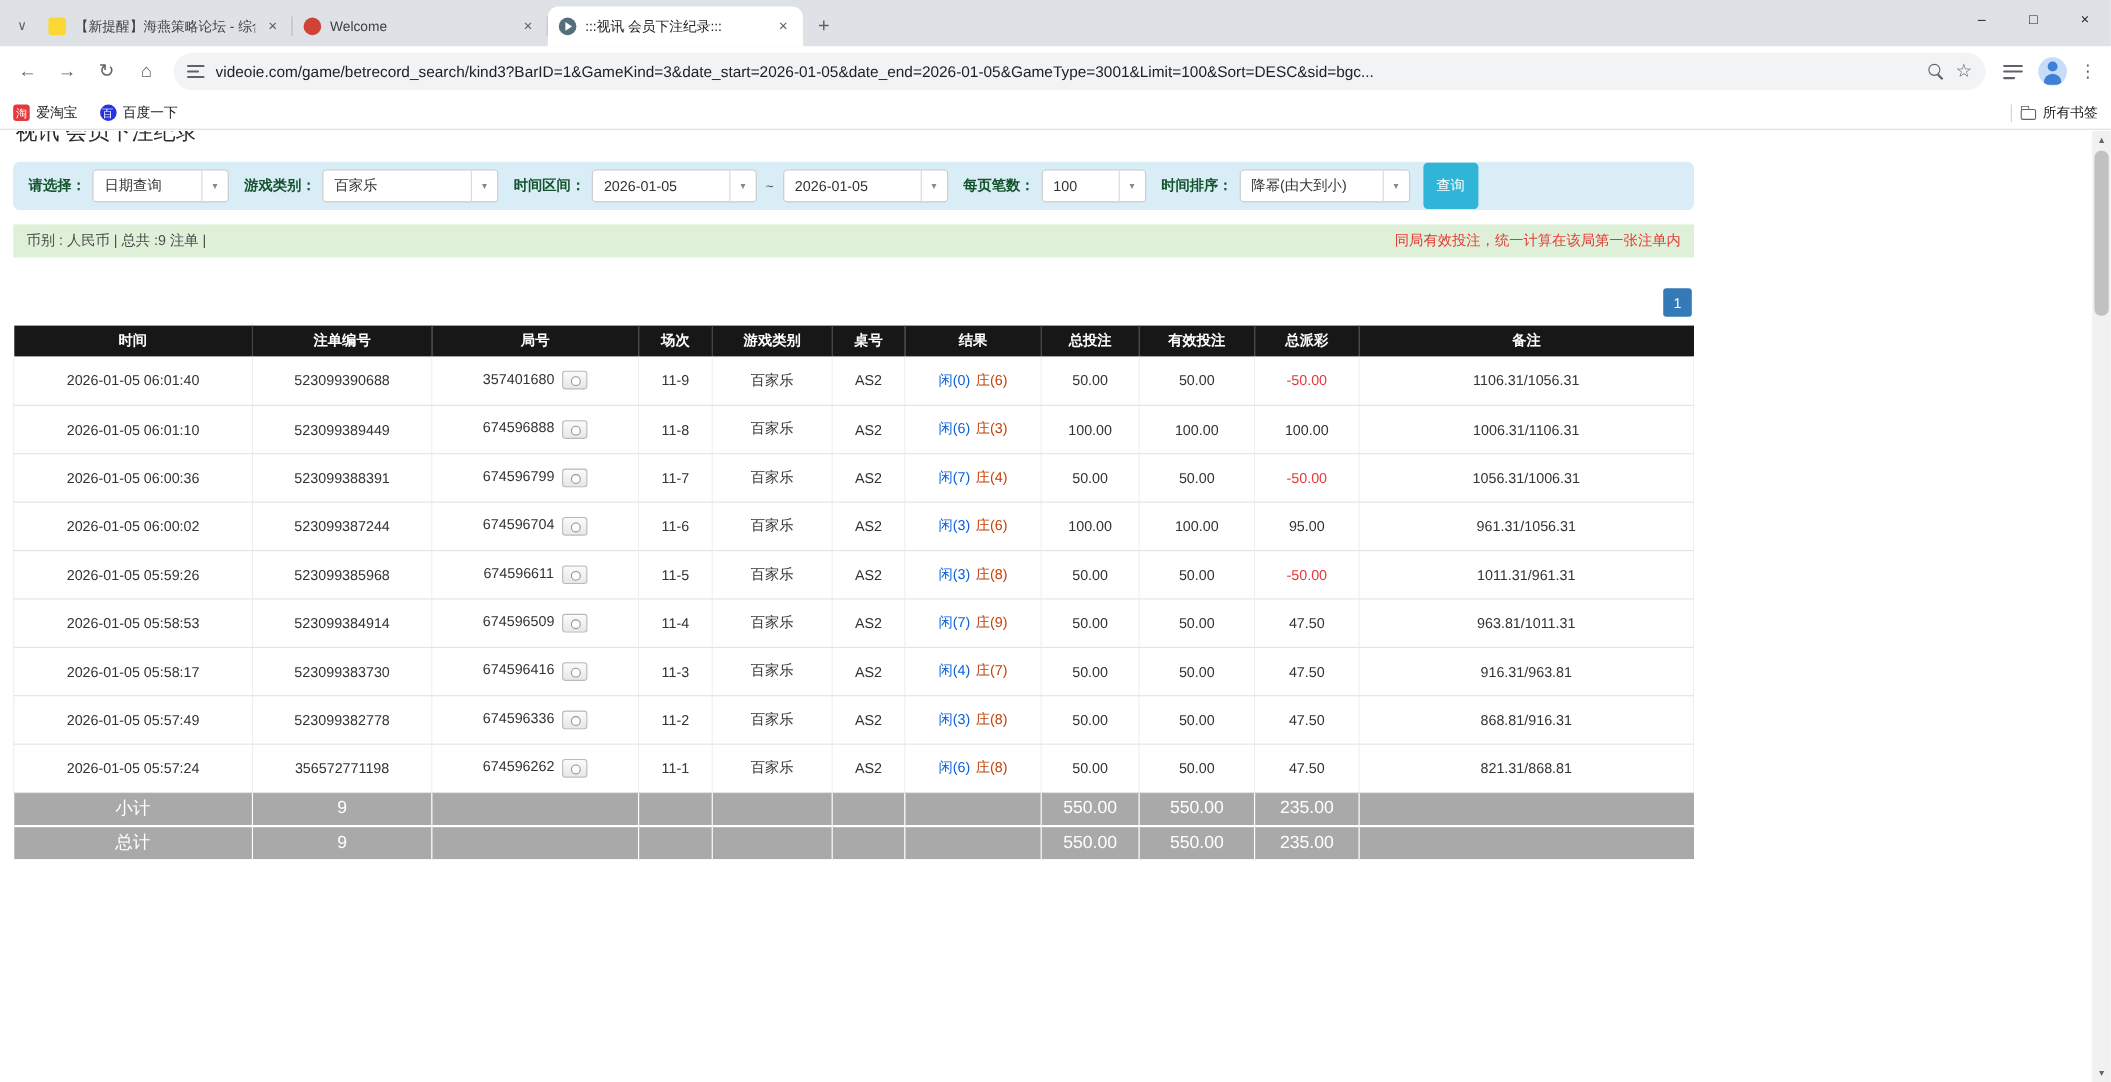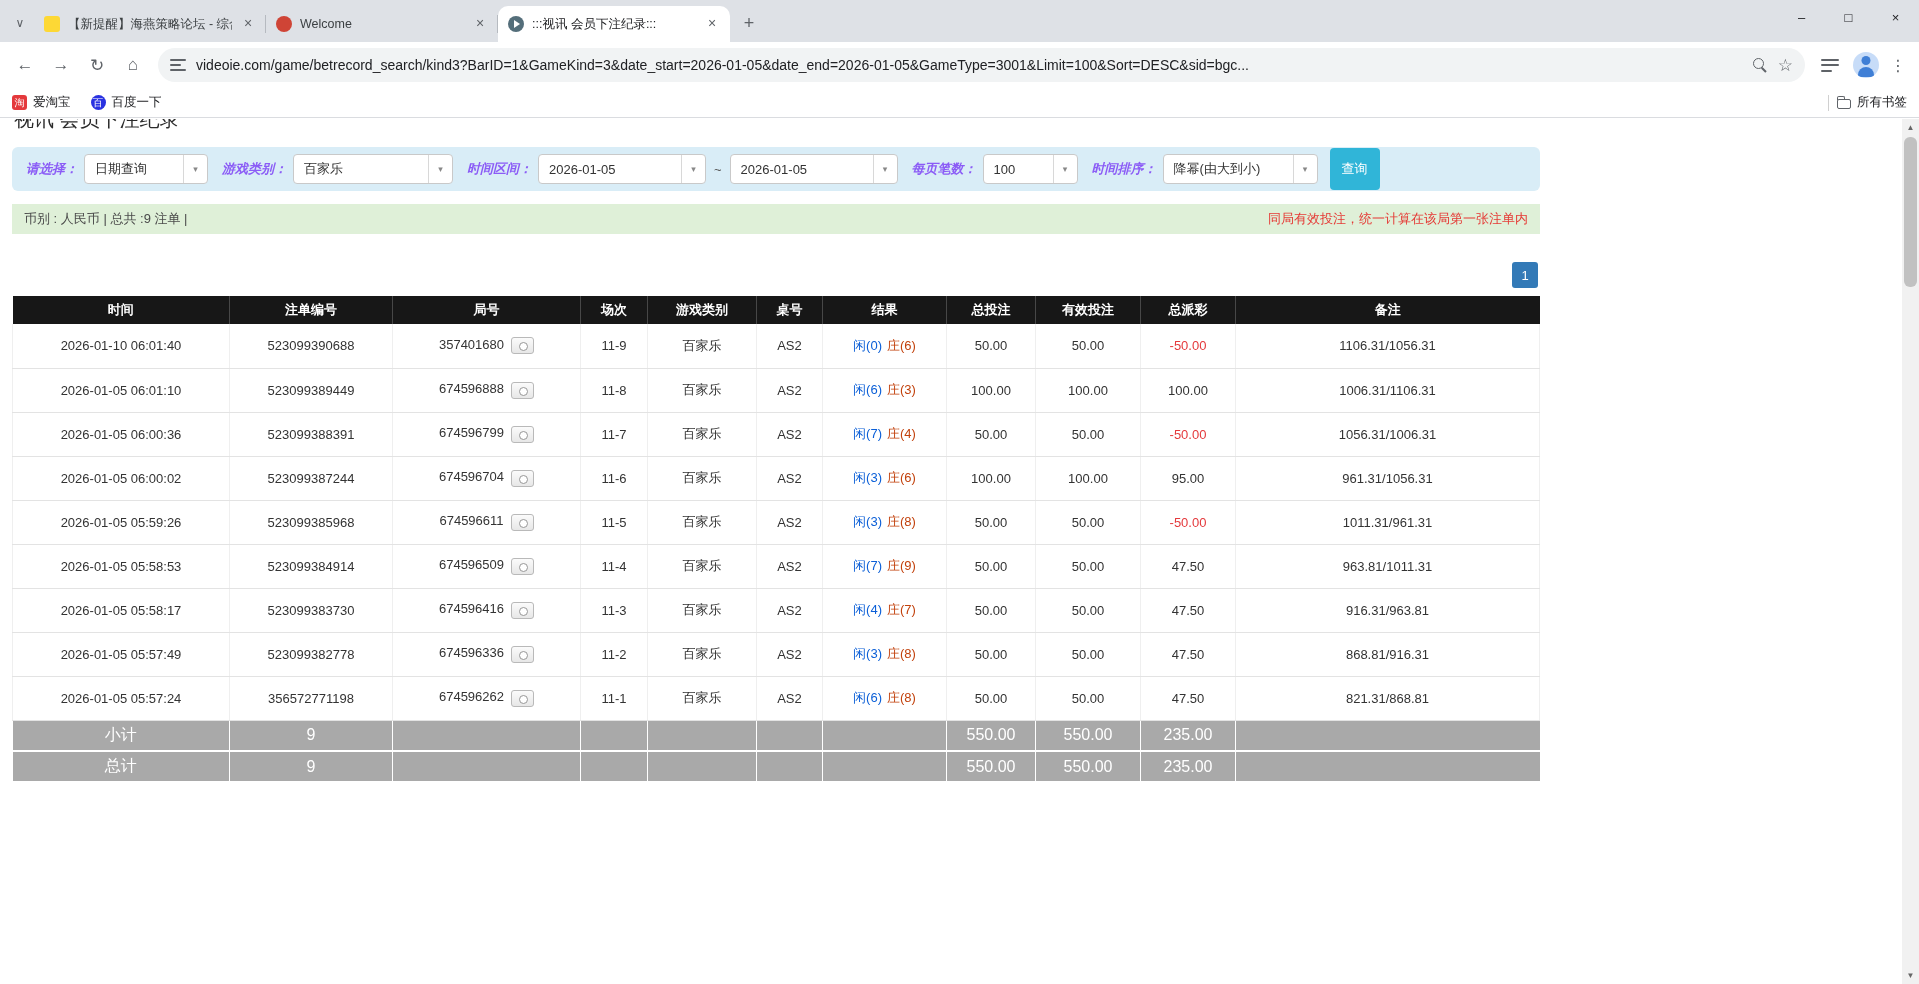--- a/index.html
+++ b/index.html
@@ -118,34 +118,34 @@
     position: absolute; top: 119px; left: 0; right: 17px; bottom: 0;
     background: #fff; overflow: hidden;
   }
   .main { width: 1528px; margin-left: 12px; }
   .page-title { font-size: 20px; color: #2b2b2b; margin: -13px 0 14px 2px; white-space: nowrap; }
 
   .filterbar {
     background: #d9edf7; border-radius: 6px; padding: 7px 14px; display: flex;
     align-items: center; height: 44px;
   }
-  .flabel { color: #8b5cf6; font-weight: bold; font-size: 13px; white-space: nowrap; margin-right: 6px; font-style: italic; }
+  .flabel { color: #14532d; font-weight: bold; font-size: 13px; white-space: nowrap; margin-right: 6px; }
   .flabel:not(:first-child) { margin-left: 14px; }
   .select {
     background: #ffffff; border: 1px solid #c9c9c9; border-radius: 4px; height: 30px;
     display: flex; align-items: center; font-size: 13px; color: #333; cursor: pointer;
   }
   .select .val { padding: 0 10px; flex: 1; white-space: nowrap; overflow: hidden; }
   .select .caret {
     width: 24px; align-self: stretch; border-left: 1px solid #d8d8d8; color: #888;
     display: flex; align-items: center; justify-content: center; font-size: 9px;
   }
   .w-select { width: 124px; }
   .w-game { width: 160px; }
-  .w-date { width: 168px; }
+  .w-date { width: 150px; }
   .w-per { width: 95px; }
   .w-sort { width: 155px; }
   .tilde { margin: 0 8px; color: #555; font-size: 13px; }
   .search-btn {
     background: #30b5d8; color: #fff; border: none; border-radius: 4px; height: 42px;
     padding: 0 12px; font-size: 13px; margin-left: 12px; cursor: pointer;
     font-family: inherit;
   }
 
   .summarybar {
@@ -359,21 +359,21 @@
           <th>桌号</th>
           <th>结果</th>
           <th>总投注</th>
           <th>有效投注</th>
           <th>总派彩</th>
           <th>备注</th>
         </tr>
       </thead>
       <tbody id="table-body">
   <tr class="data-row">
-    <td>2026-01-10 06:01:40</td>
+    <td>2026-01-05 06:01:40</td>
     <td>523099390688</td>
     <td>
       <span>357401680</span><span class="vid-icon"></span>
     </td>
     <td>11-9</td>
     <td>百家乐</td>
     <td>AS2</td>
     <td class="result-cell">
       <span class="player">闲(0)</span><span class="banker">庄(6)</span>
     </td>

